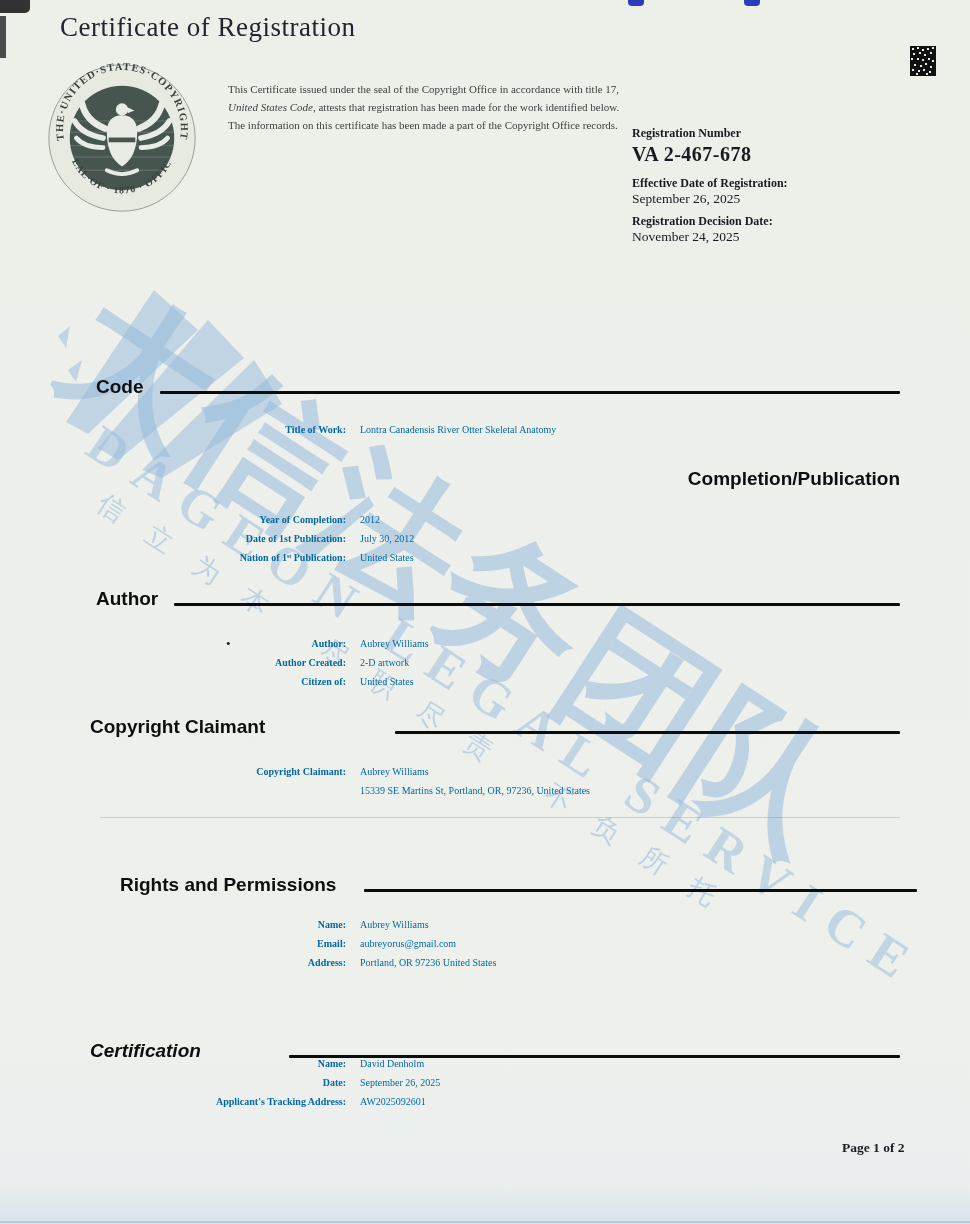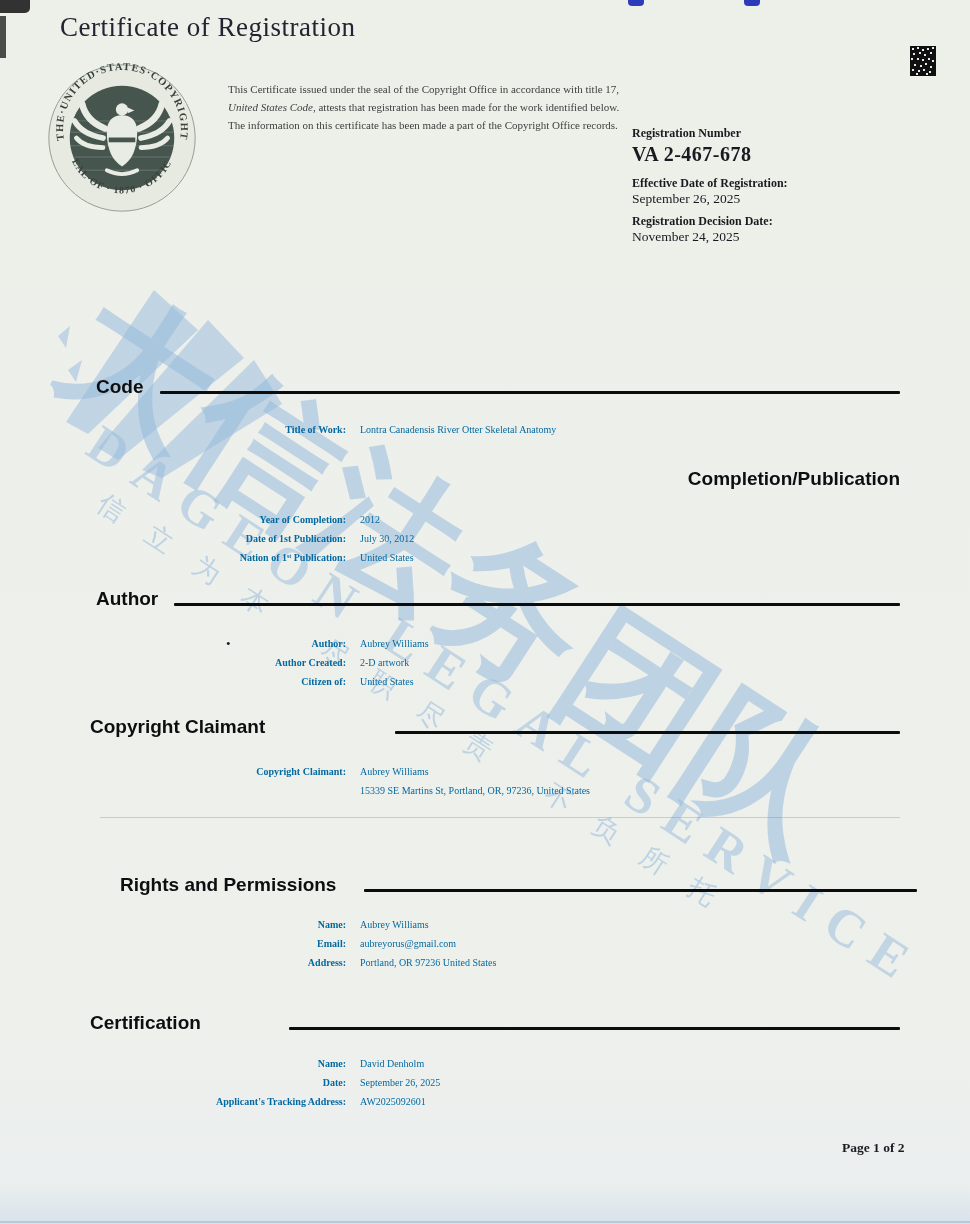--- a/index.html
+++ b/index.html
@@ -237,21 +237,21 @@
       <span class="val">aubreyorus@gmail.com</span>
     </div>
     <div class="row">
       <span class="lbl">Address:</span>
       <span class="val">
         <div>Portland, OR 97236 United States</div>
       </span>
     </div>
   </div>
 
-  <div class="abs sec-head" style="left:90px;top:1012px;width:810px;">
+  <div class="abs sec-head" style="left:90px;top:1040px;width:810px;font-style:italic;">
     <span>Certification</span>
     <span class="rule" style="margin-left:88px;"></span>
   </div>
   <div class="abs rows" style="left:90px;top:1054px;">
     <div class="row">
       <span class="lbl">Name:</span>
       <span class="val">David Denholm</span>
     </div>
     <div class="row">
       <span class="lbl">Date:</span>

